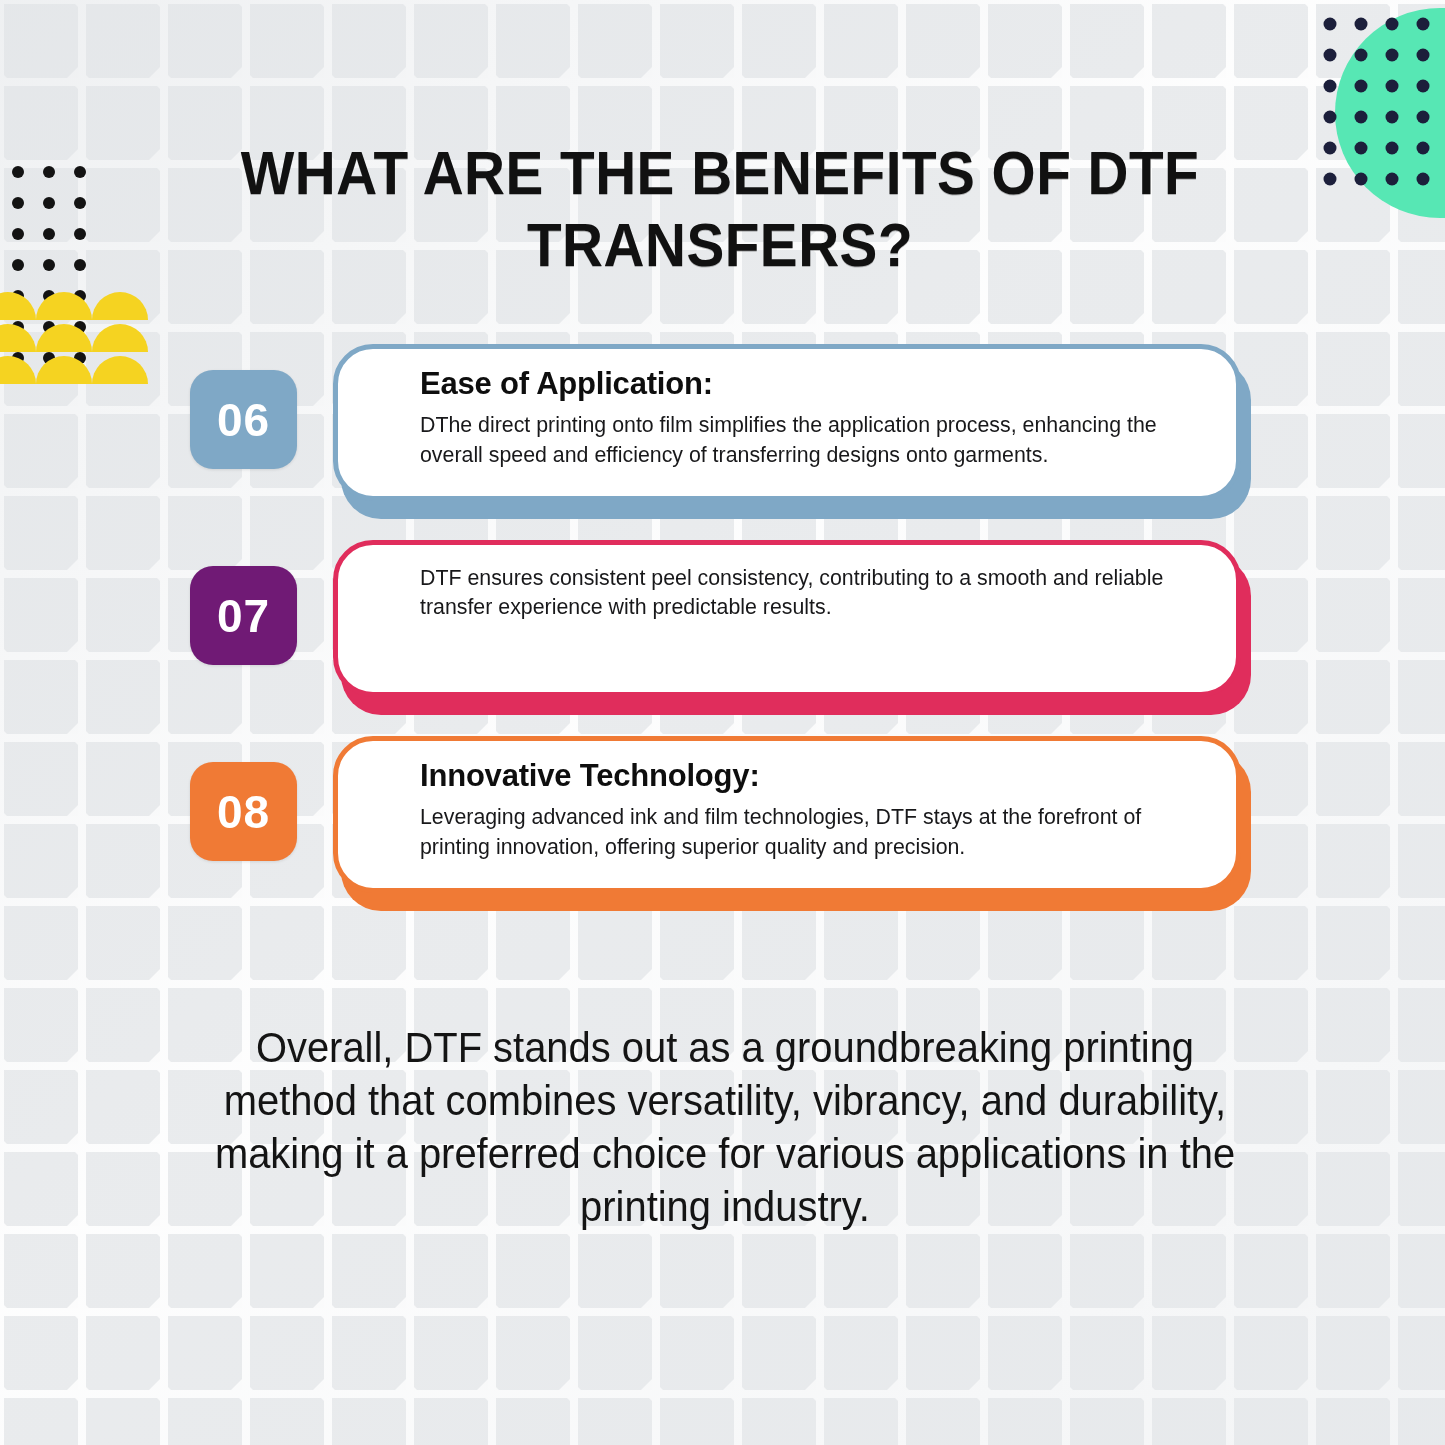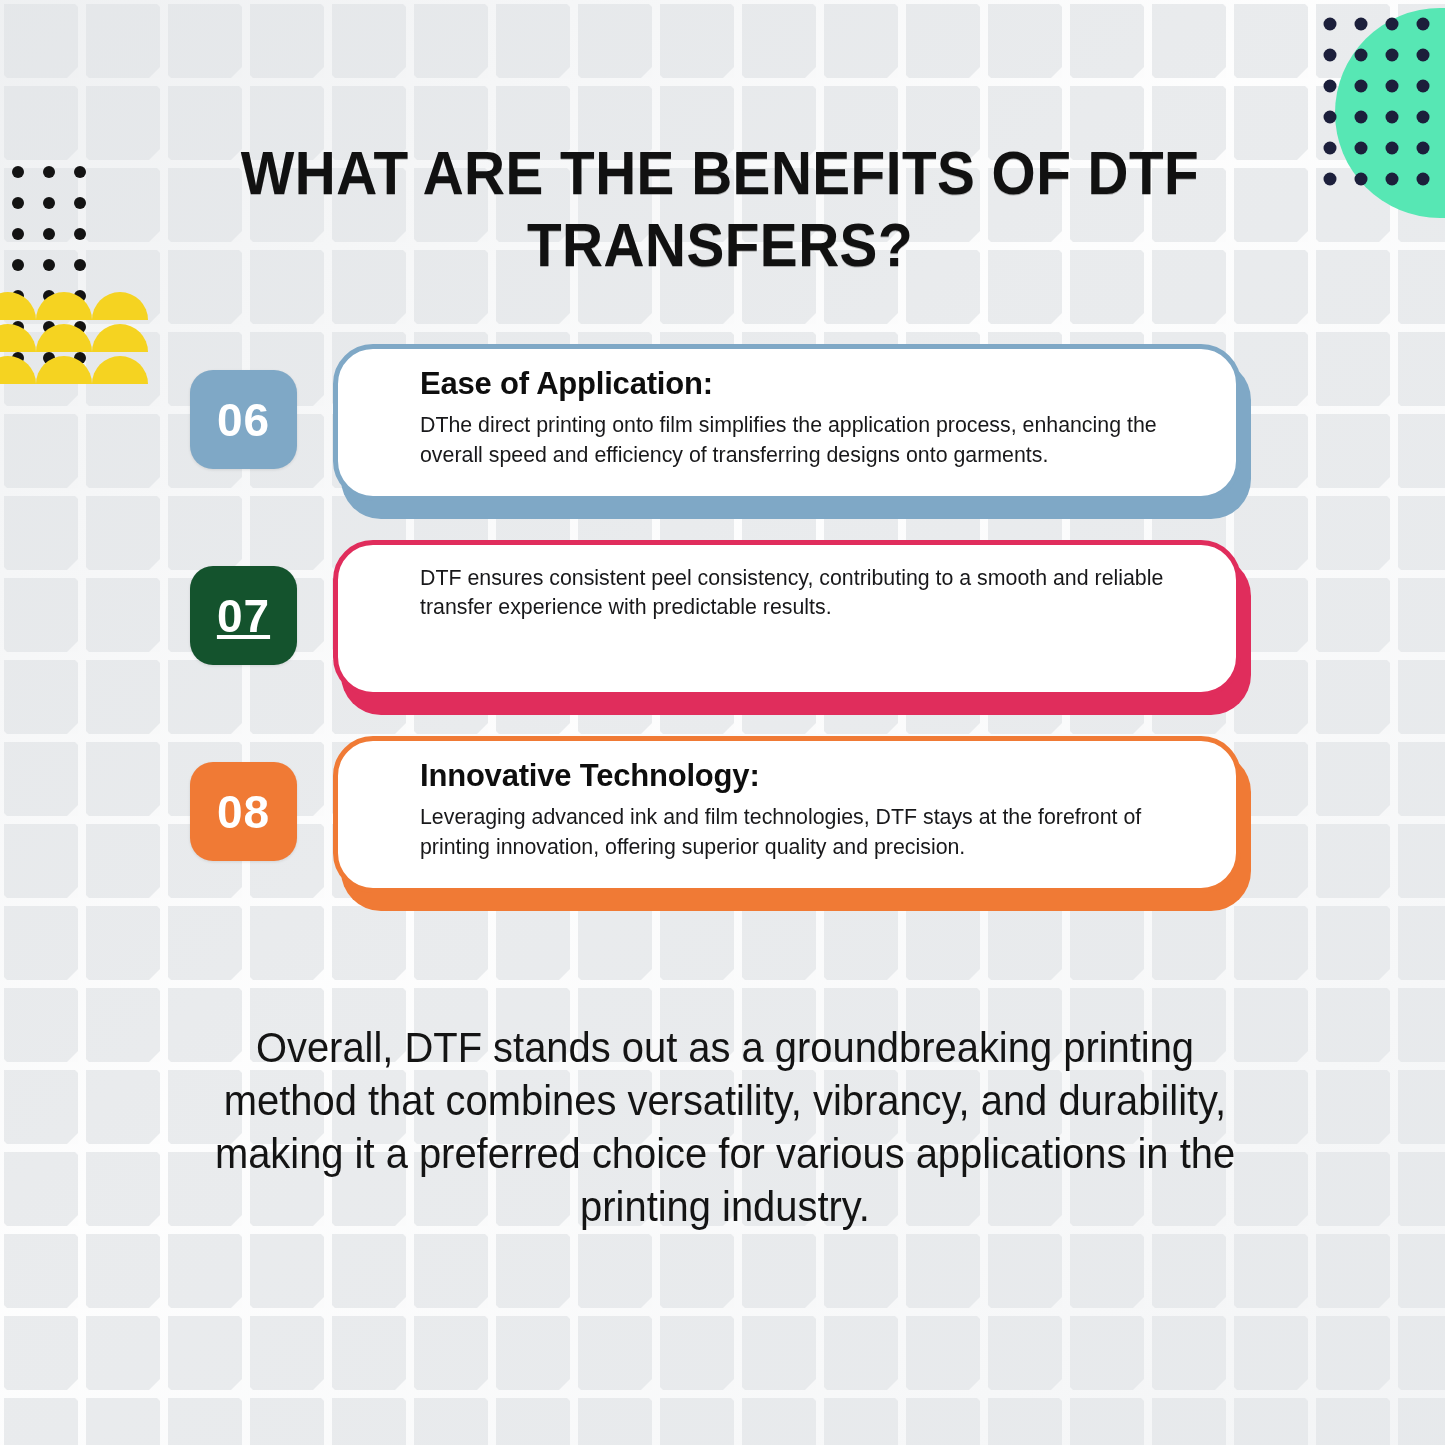--- a/index.html
+++ b/index.html
@@ -578,21 +578,21 @@
       <div class="card-wrap">
         <div class="card-shadow" style="background: rgb(127, 168, 198);"></div>
         <div class="card" style="border-color: rgb(127, 168, 198);">
           <div class="card-title">Ease of Application:</div>
           <div class="card-body">DThe direct printing onto film simplifies the application process, enhancing the overall speed and efficiency of transferring designs onto garments.</div>
         </div>
       </div>
     </div>
 
     <div class="row">
-      <div class="badge" style="background: #14532d; text-decoration: underline;">07</div>
+      <div class="badge" style="background: #701a75;">07</div>
       <div class="card-wrap">
         <div class="card-shadow" style="background: rgb(224, 45, 92);"></div>
         <div class="card" style="border-color: rgb(224, 45, 92);">
           <div class="card-body">DTF ensures consistent peel consistency, contributing to a smooth and reliable transfer experience with predictable results.</div>
         </div>
       </div>
     </div>
 
     <div class="row">
       <div class="badge" style="background: rgb(240, 122, 53);">08</div>

